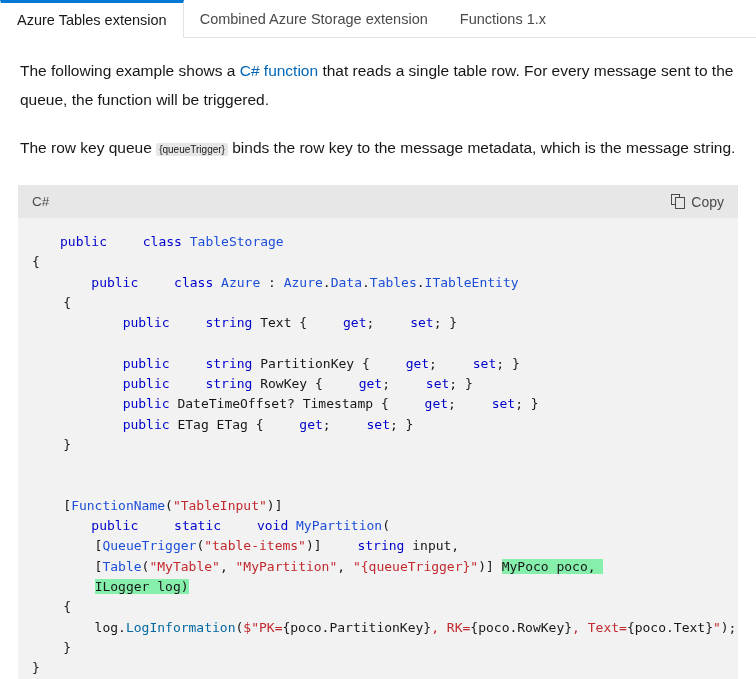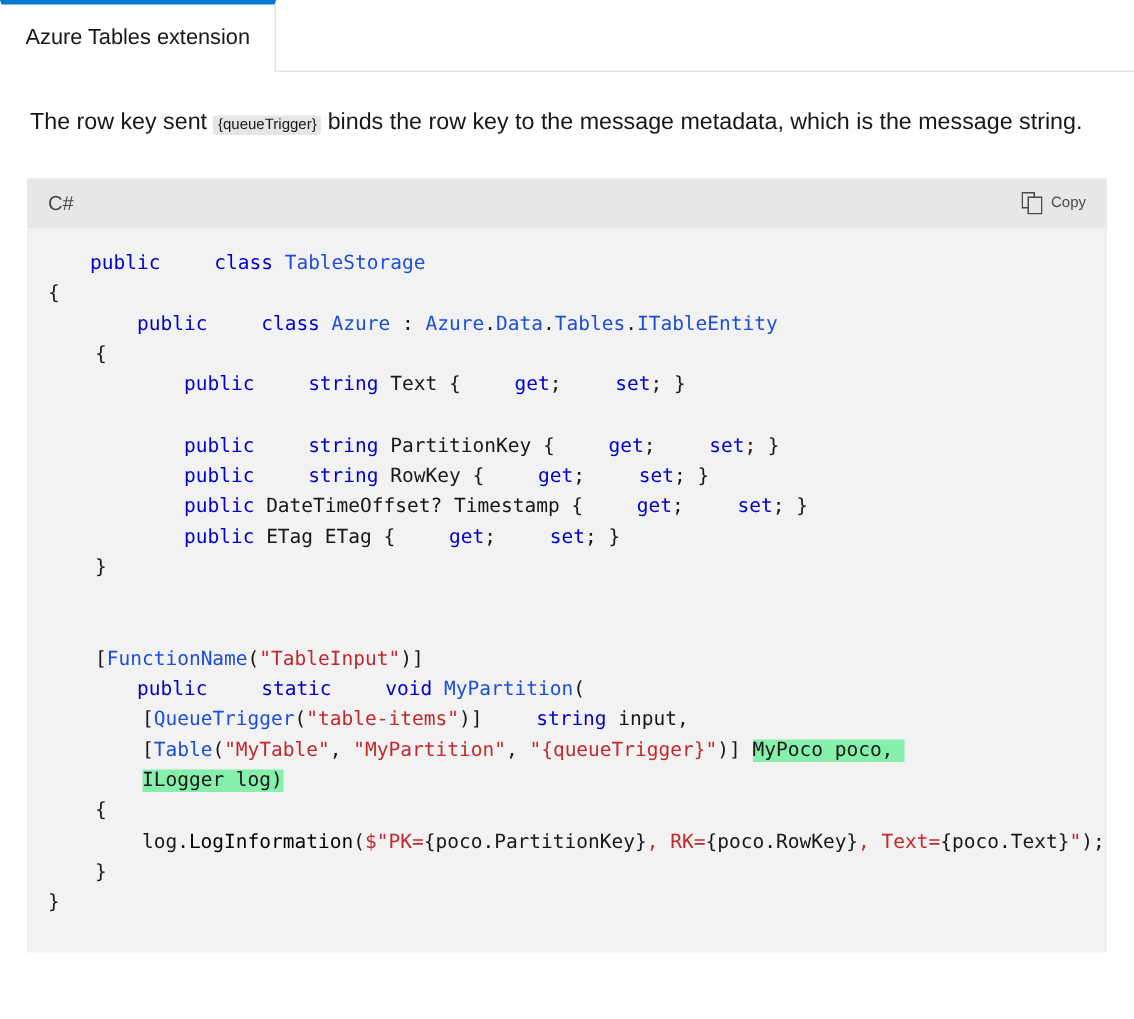--- a/index.html
+++ b/index.html
@@ -12,21 +12,21 @@
     height: 679px;
     overflow: hidden;
     font-family: "Liberation Sans", sans-serif;
     color: #171717;
     -webkit-font-smoothing: antialiased;
   }
 
   
   .tabbar {
     position: relative;
-    height: 48px;
+    height: 38px;
     display: flex;
     align-items: stretch;
   }
   .tabbar::after {
     
     content: "";
     position: absolute;
     left: 170px;
     right: 0;
     bottom: 0;
@@ -107,55 +107,58 @@
   }
   .copy-btn {
     display: flex;
     align-items: center;
     gap: 6px;
     background: transparent;
     border: 0;
     padding: 2px 2px;
     cursor: pointer;
     color: #4a4a4a;
-    font-size: 10px;
+    font-size: 14px;
     font-family: "Liberation Sans", sans-serif;
   }
   .copy-btn svg { display: block; }
 
   pre.code-body {
     margin: 0;
     padding: 14px 14px 22px 14px;
     font-family: "DejaVu Sans Mono", "Liberation Mono", monospace;
     font-size: 13px;
     line-height: 20.3px;
     color: #171717;
     white-space: pre;
     overflow: hidden;
     box-sizing: border-box;
   }
 
   
   .kw   { color: #0000cc; margin-left: 28px; }
   .typ  { color: #1d4ed8; }
   .str  { color: #c2292e; }
-  .pln  { color: #000000; }
+  .pln  { color: #0369a1; }
   .hl   { background: #86efac; color: #171717; }
 </style>
 </head>
 <body>
 
 <div class="tabbar">
   <button class="tab active">Azure Tables extension</button>
+  <button class="tab">Combined Azure Storage extension</button>
+  <button class="tab">Functions 1.x</button>
 </div>
 
 <div class="content">
 
+  <p class="para first"><span>The following example shows a </span><a href="#" class="inline-link">C# function</a><span> that reads a single table row. For every message sent to the queue, the function will be triggered.</span></p>
 
-  <p class="para second"><span>The row key sent </span><code class="inline-code">{queueTrigger}</code><span> binds the row key to the message metadata, which is the message string.</span></p>
+  <p class="para second"><span>The row key queue </span><code class="inline-code">{queueTrigger}</code><span> binds the row key to the message metadata, which is the message string.</span></p>
 
 </div>
 
 <div class="codeblock">
 
   <div class="code-header">
     <span class="code-lang">C#</span>
 
     <button class="copy-btn">
       <span>

